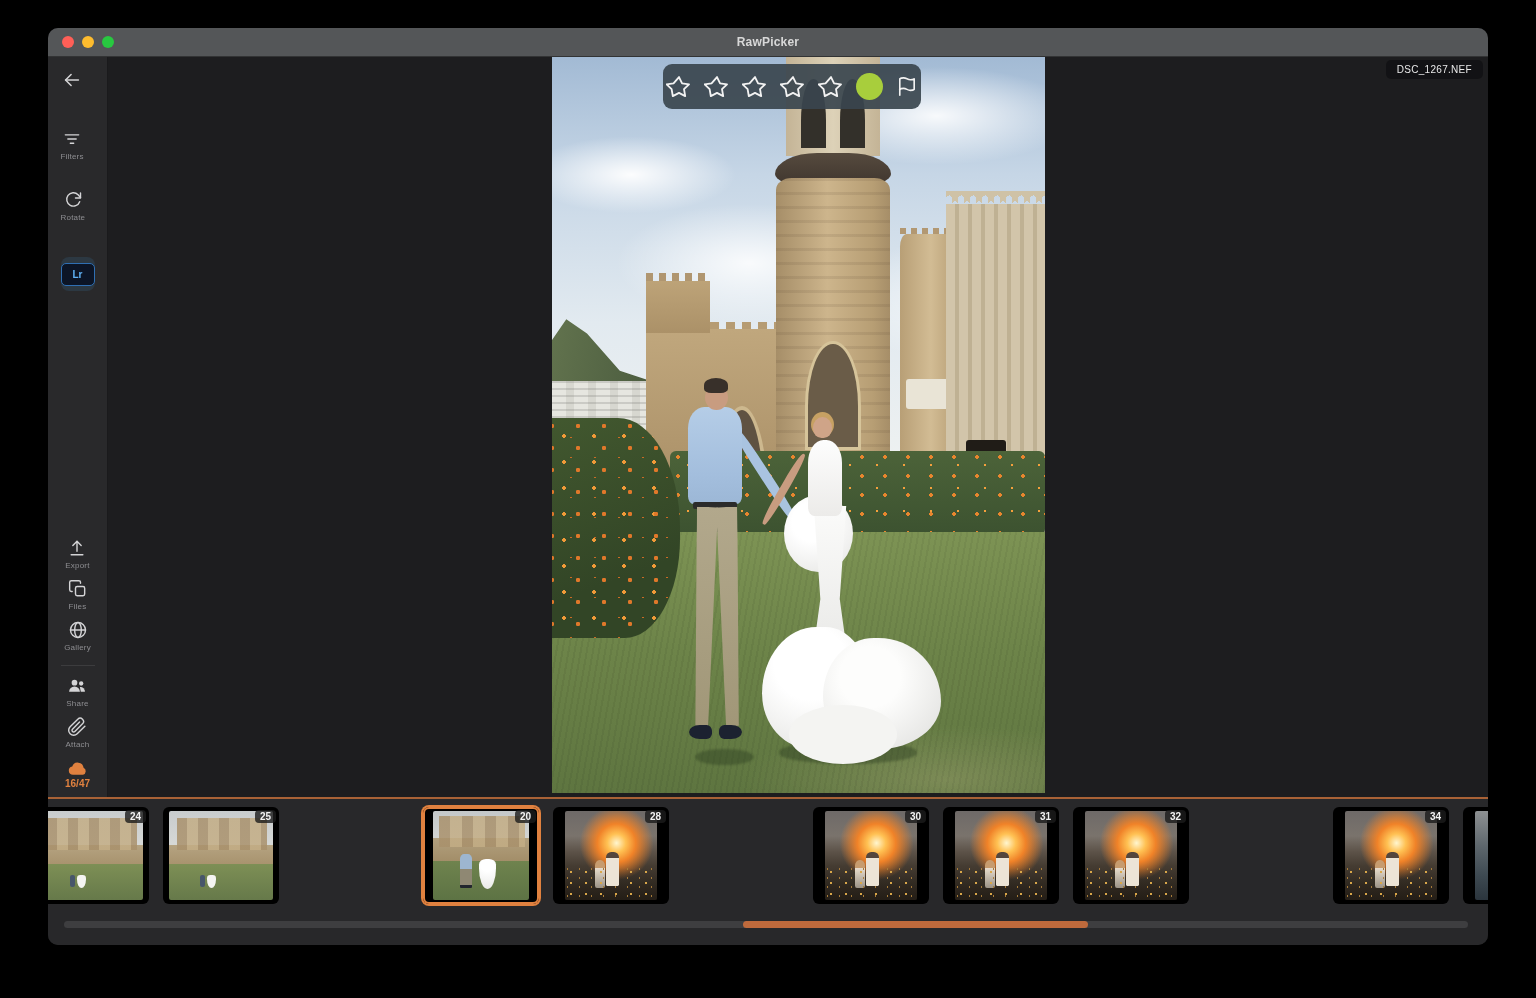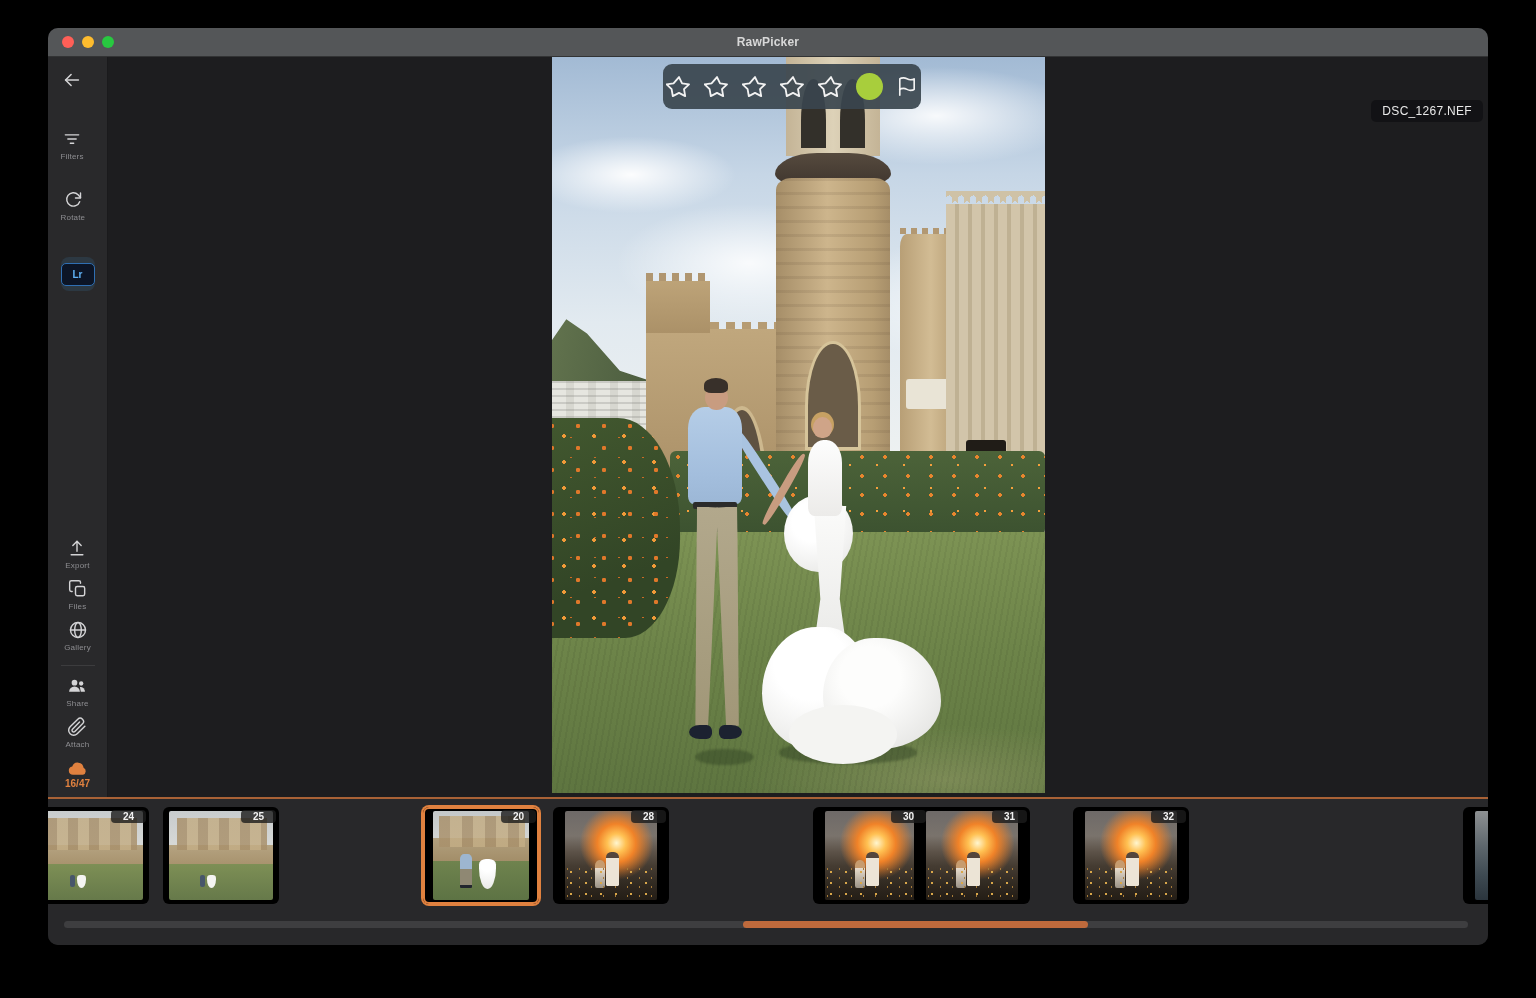--- a/index.html
+++ b/index.html
@@ -138,31 +138,31 @@
   .train-c { left:48%; top:88%; width:22%; height:8%; background:#f4f4f2; border-radius:50%; }
 
   
   .rating-bar { position:absolute; left:555px; top:7px; width:258px; height:45px; border-radius:9px;
     background:rgba(58,69,78,.92); display:flex; align-items:center; justify-content:center; gap:12px; }
   .rating-bar .star { cursor:pointer; display:flex; }
   .color-dot { width:27px; height:27px; border-radius:50%; background:#a8ce3c; cursor:pointer; }
   .flag-btn { cursor:pointer; display:flex; }
 
   .filename-badge { position:absolute; right:5px; top:3px; background:rgba(18,18,20,.9); color:#e9e9e9;
-    font-size:12px; padding:4px 11px; border-radius:5px; letter-spacing:.3px;margin-top:40px; }
+    font-size:10px; padding:4px 11px; border-radius:5px; letter-spacing:.3px; }
 
   
   .filmstrip { position:absolute; left:0; right:0; bottom:0; height:148px; background:#28282a; border-top:2px solid #a96236; }
   .fs-track { position:absolute; left:0; top:8px; right:0; height:97px; }
   .thumb { position:absolute; top:0; width:116px; height:97px; background:#000; border-radius:6px; overflow:hidden; cursor:pointer; }
   .thumb.selected { box-shadow:0 0 0 2px #e0813f inset, 0 0 0 2px #e0813f; }
   .thumb .ph { position:absolute; top:4px; bottom:4px; left:50%; transform:translateX(-50%); border-radius:2px; overflow:hidden; }
   .thumb .fig-a, .thumb .fig-b { position:absolute; }
   .thumb-badge { position:absolute; top:3px; right:3px; background:rgba(28,28,28,.8); color:#f2f2f2;
-    font-size:10px; font-weight:700; padding:1px 12px; border-radius:4px; z-index:3; }
+    font-size:10px; font-weight:700; padding:1px 5px; border-radius:4px; z-index:3; }
   .scene-castle-far .ph { width:104px;
     background:linear-gradient(180deg,#c8cccd 0%,#d6d8d6 38%,#b5a381 38%,#a8936e 60%,#7d8f55 60%,#66794a 100%); }
   .scene-castle-far .ph::before { content:""; position:absolute; left:8%; right:6%; top:8%; height:36%;
     background:repeating-linear-gradient(90deg,#a9916c 0 10px,#c3ad85 10px 21px); opacity:.85; }
   .scene-castle-far .fig-a { left:30%; bottom:15%; width:5px; height:12px; background:#47566b; border-radius:2px; }
   .scene-castle-far .fig-b { left:37%; bottom:13%; width:9px; height:13px; background:#f4f4f2; border-radius:45% 45% 60% 60%/30% 30% 80% 80%; }
   .scene-castle-near .ph { width:96px;
     background:linear-gradient(180deg,#c4c8c9 0%,#d2d4d2 30%,#b2a07e 30%,#a38e69 56%,#6f834e 56%,#5d7344 100%); }
   .scene-castle-near .ph::before { content:""; position:absolute; left:6%; right:4%; top:6%; height:34%;
     background:repeating-linear-gradient(90deg,#a9916c 0 11px,#c3ad85 11px 23px); opacity:.85; }
@@ -396,33 +396,40 @@
     </div>
     <span class="thumb-badge">28</span>
   </div>
         <div class="thumb scene-sunset" style="left: 765px;">
     <div class="ph">
       <span class="fig-a"></span>
       <span class="fig-b"></span>
     </div>
     <span class="thumb-badge">30</span>
   </div>
-        <div class="thumb scene-sunset" style="left: 866px;">
+        <div class="thumb scene-sunset" style="left: 895px;">
     <div class="ph">
       <span class="fig-a"></span>
       <span class="fig-b"></span>
     </div>
     <span class="thumb-badge">31</span>
   </div>
         <div class="thumb scene-sunset" style="left: 1025px;">
     <div class="ph">
       <span class="fig-a"></span>
       <span class="fig-b"></span>
     </div>
     <span class="thumb-badge">32</span>
+  </div>
+        <div class="thumb scene-sunset" style="left: 1285px;">
+    <div class="ph">
+      <span class="fig-a"></span>
+      <span class="fig-b"></span>
+    </div>
+    <span class="thumb-badge">34</span>
   </div>
         <div class="thumb scene-ocean" style="left: 1415px;">
     <div class="ph">
       
       
     </div>
 
   </div>
       </div>
     <div class="fs-scrollbar">

